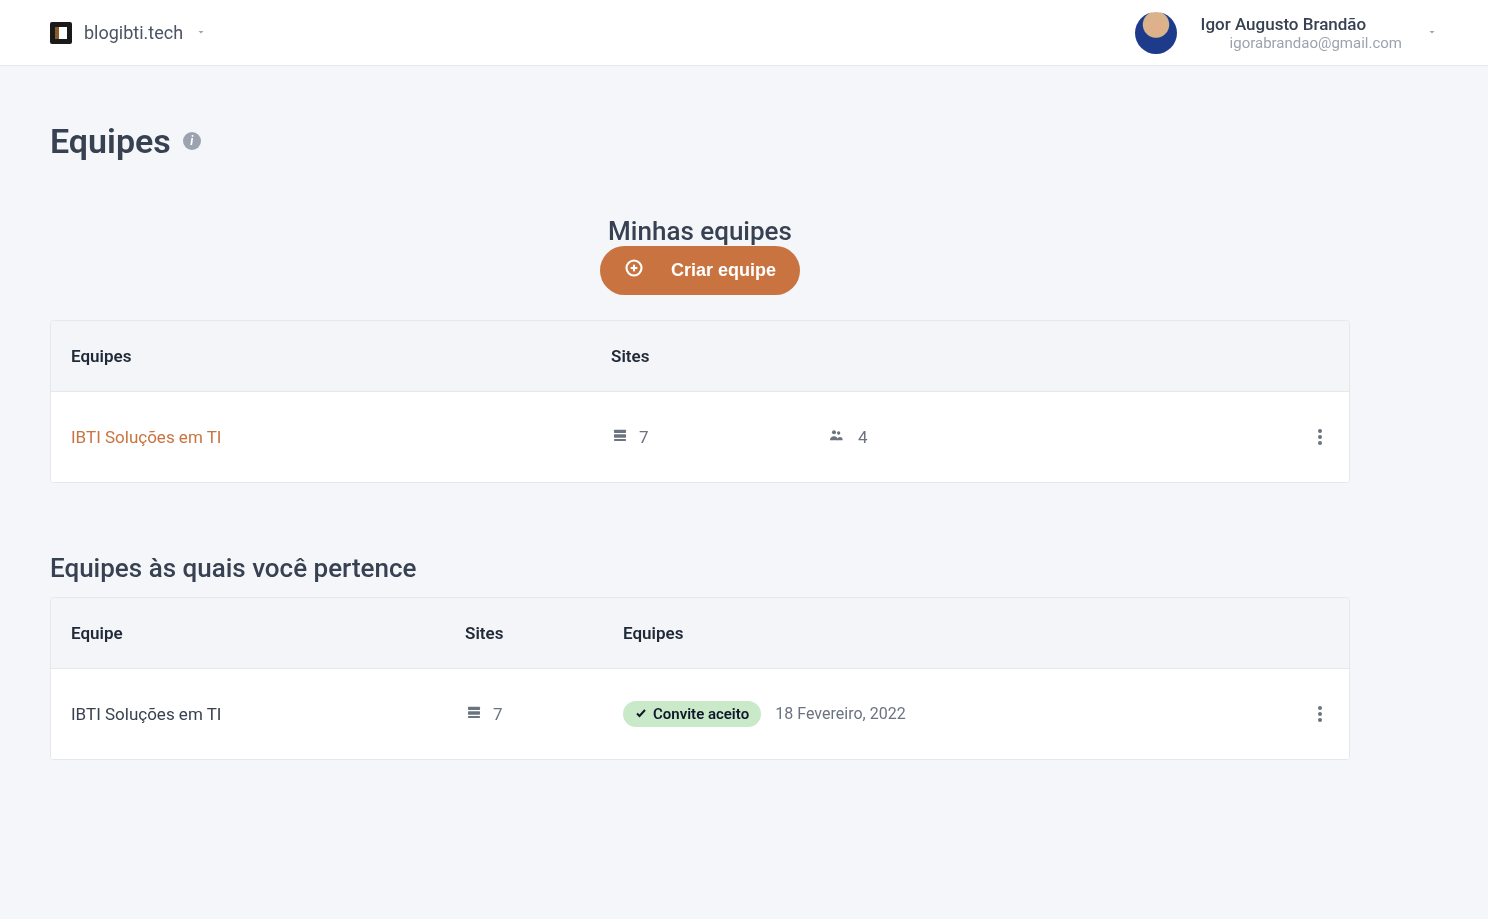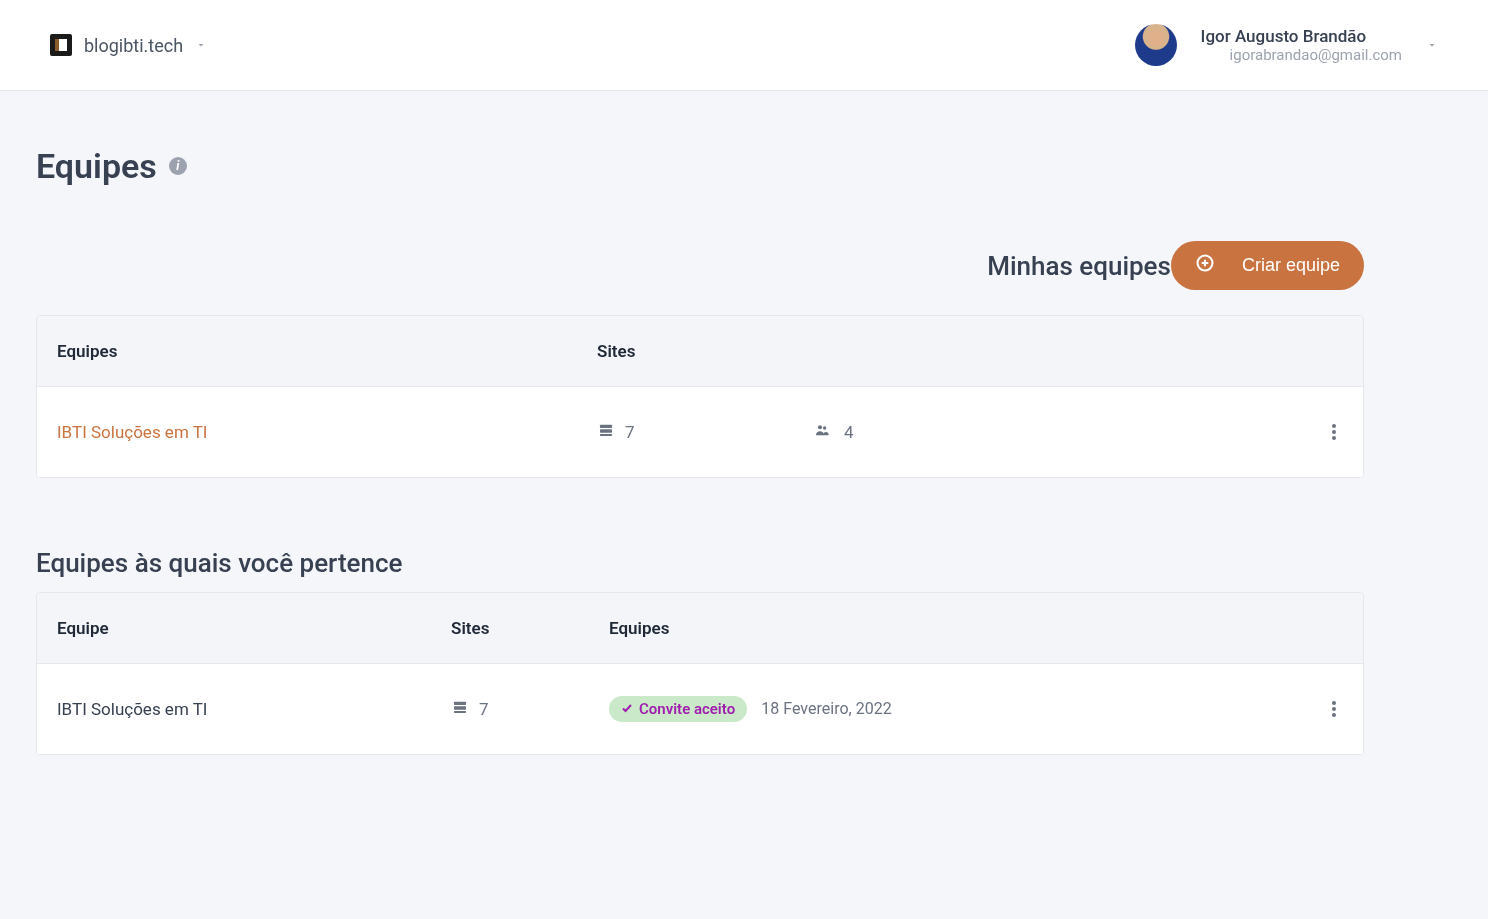--- a/index.html
+++ b/index.html
@@ -4,21 +4,21 @@
   <style>
     * { box-sizing: border-box; margin: 0; padding: 0; }
     body {
       font-family: -apple-system, BlinkMacSystemFont, "Segoe UI", Roboto, Helvetica, Arial, sans-serif;
       background: #f5f6fa;
       color: #374151;
       width: 1488px;
       min-height: 919px;
     }
     .topbar {
-      height: 91px;
+      height: 66px;
       background: #ffffff;
       border-bottom: 1px solid #e5e7eb;
       display: flex;
       align-items: center;
       justify-content: space-between;
       padding: 7px 50px;
     }
     .site-selector {
       display: flex;
       align-items: center;
@@ -68,21 +68,21 @@
       content:"";
       position:absolute;
       top:6px; left:50%; transform:translateX(-50%);
       width:16px; height:16px; border-radius:50%;
       background:#e0b08a;
     }
     .user-info { display: flex; flex-direction: column; }
     .user-name { font-size: 17px; color: #374151; font-weight: 500; }
     .user-email { font-size: 15px; color: #9ca3af; margin-left: 29px; }
     .content {
-      padding: 55px 36px;
+      padding: 55px 50px;
       max-width: 1400px;
     }
     .page-title {
       font-size: 34px;
       font-weight: 600;
       color: #374151;
       display: flex;
       align-items: center;
       gap: 12px;
     }
@@ -96,37 +96,38 @@
       align-items: center;
       justify-content: center;
       font-size: 12px;
       font-weight: bold;
       font-style: italic;
       cursor: pointer;
     }
     .section-header {
       display: flex;
       align-items: center;
-      justify-content: flex-end;
+      justify-content: flex-start;
       margin-top: 55px;
       margin-bottom: 25px;
+      flex-direction: column;
     }
     .section-title {
       font-size: 26px;
       font-weight: 500;
       color: #374151;
     }
     .create-btn {
       background: #c97440;
       color: #fff;
       border: none;
       padding: 12px 24px;
       border-radius: 999px;
       font-size: 18px;
-      font-weight: 400;
+      font-weight: 700;
       display: flex;
       align-items: center;
       gap: 27px;
       cursor: pointer;
     }
     .plus-circle {
       width: 20px;
       height: 20px;
     }
     .table-card {
@@ -174,21 +175,21 @@
     }
     .small-icon { color: #6b7280; width: 18px; height: 16px; }
     .kebab {
       cursor: pointer;
       color: #6b7280;
       display: inline-flex;
       padding: 6px;
     }
     .status-pill {
       background: #c9e9c9;
-      color: #a21caf;
+      color: #0f172a;
       padding: 4px 12px;
       border-radius: 999px;
       font-size: 15px;
       font-weight: 600;
       display: inline-flex;
       align-items: center;
       gap: 6px;
       margin-right: 10px;
     }
     .status-date {

